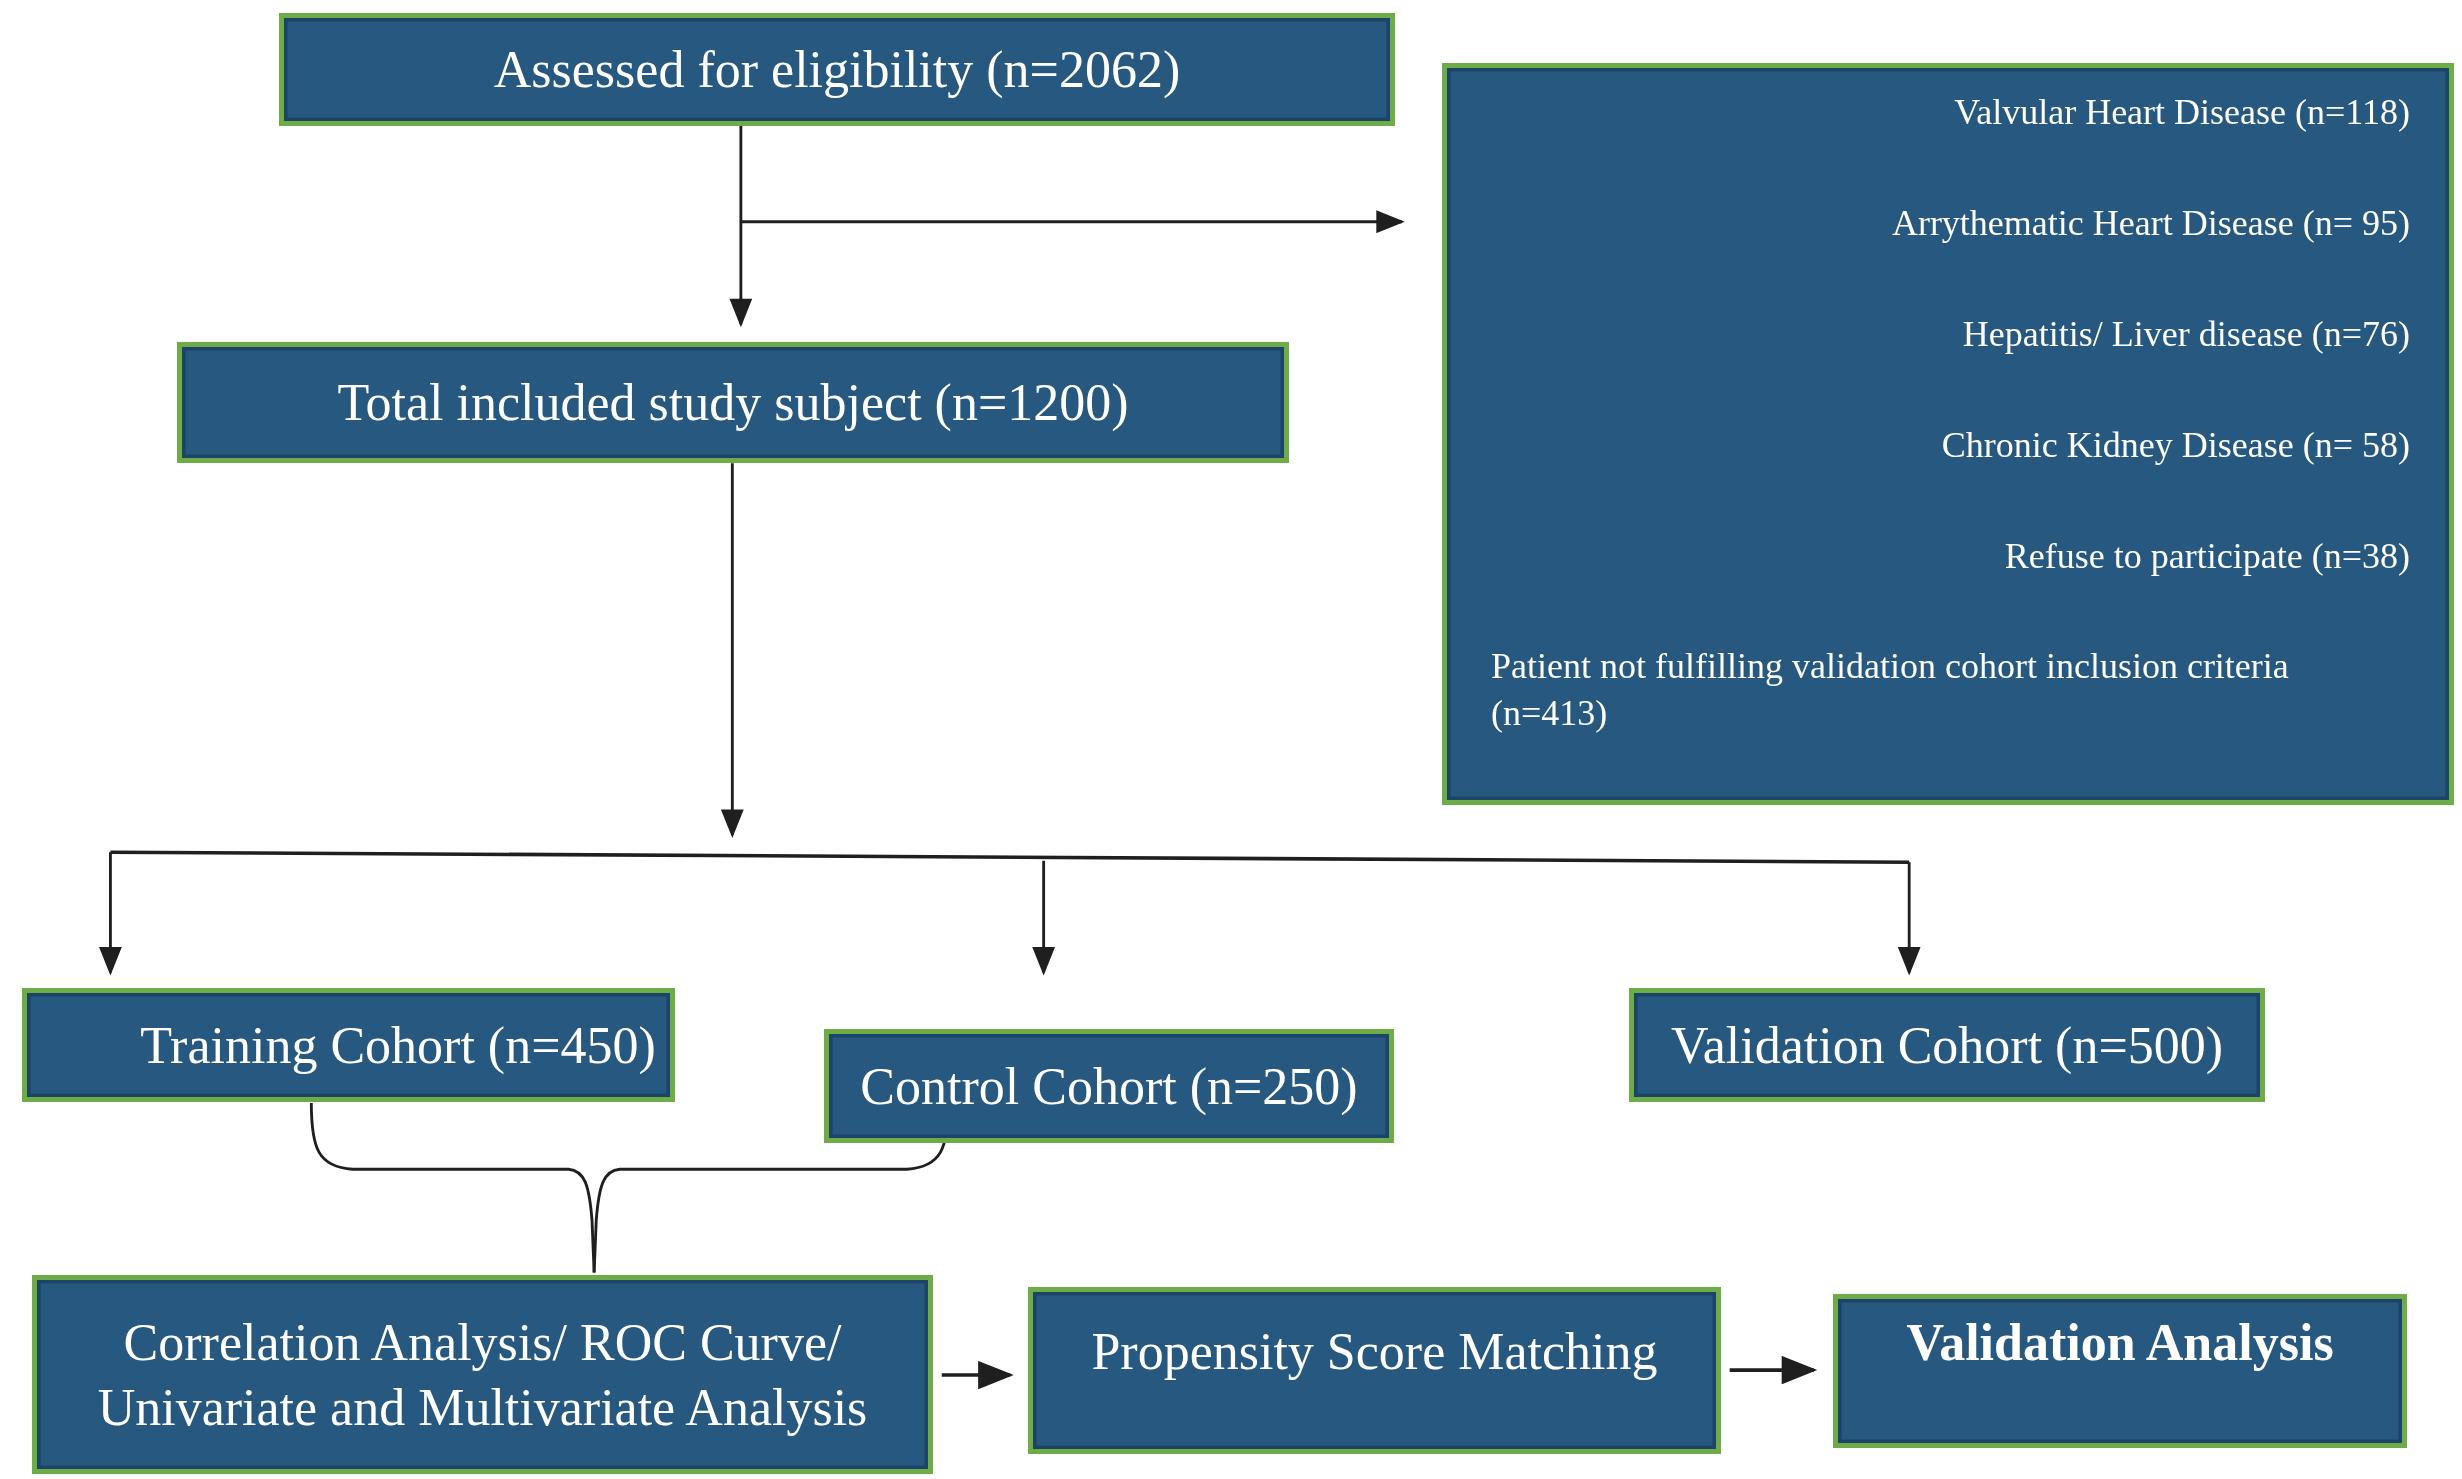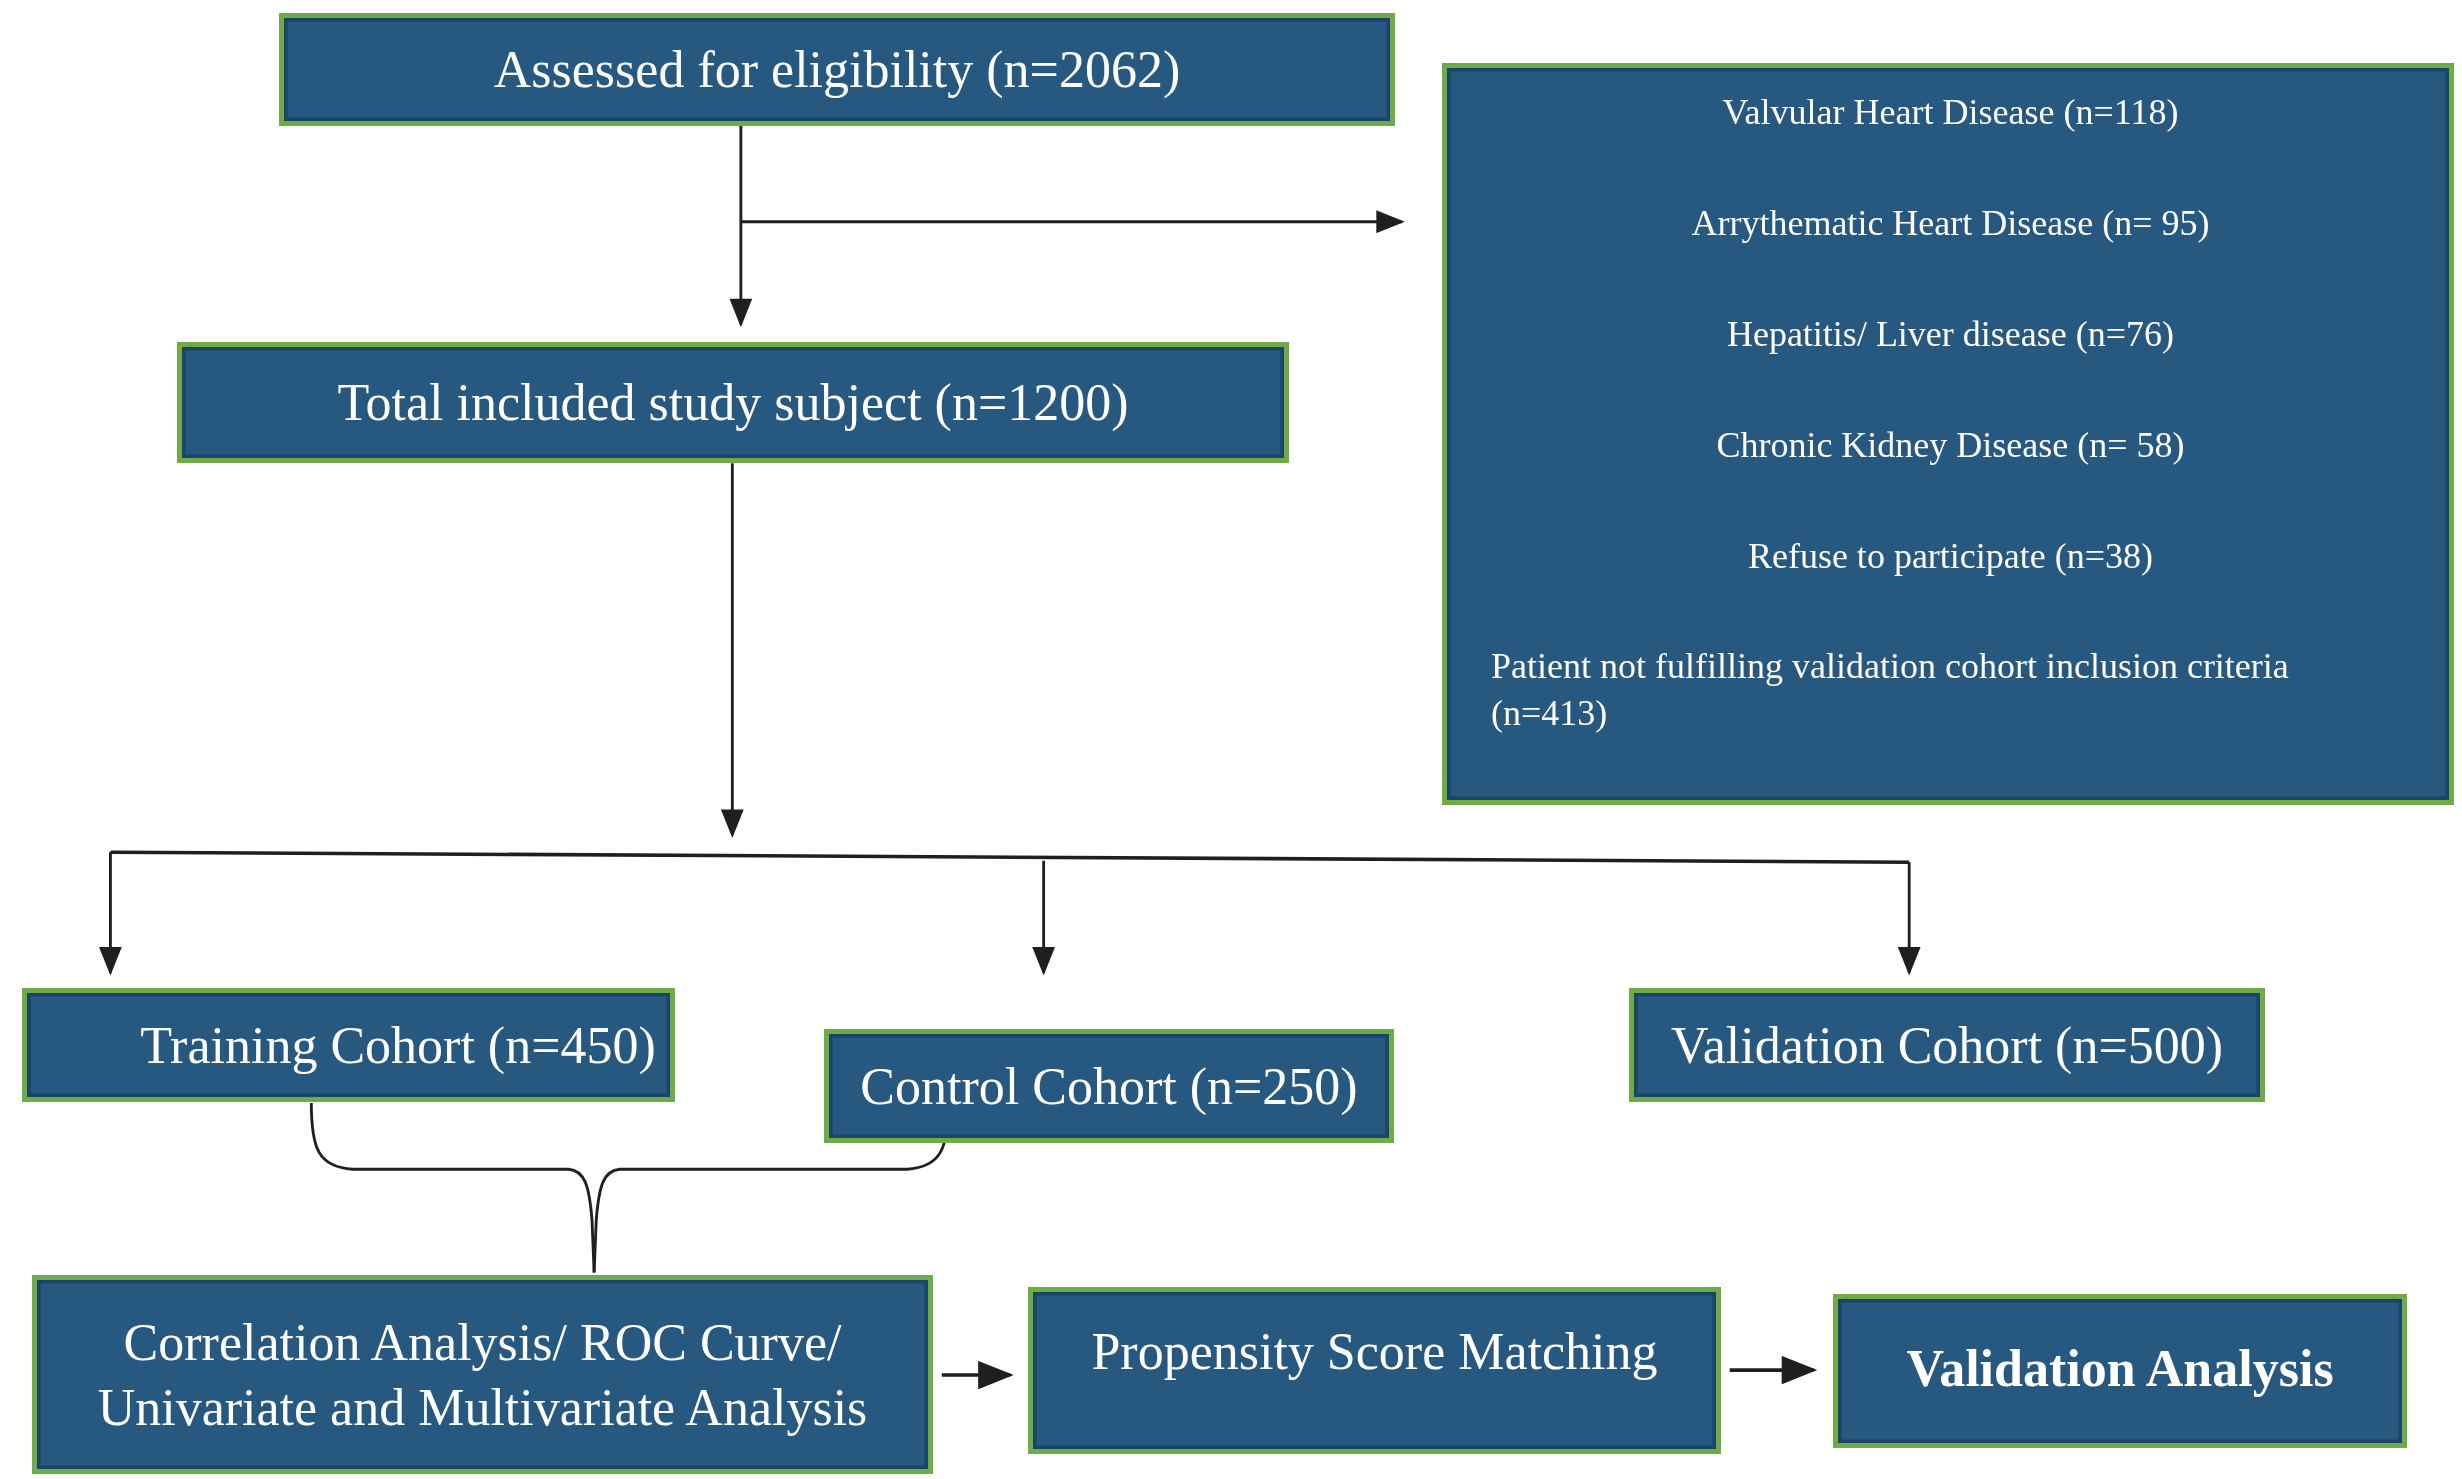--- a/index.html
+++ b/index.html
@@ -18,33 +18,33 @@
     background:var(--box-fill);
     border:5.7px solid var(--box-border);
     box-shadow:inset 0 0 0 3.6px var(--box-inner-line);
     color:var(--text);
     display:flex; align-items:center; justify-content:center;
     text-align:center; font-size:52px; line-height:1.25;
   }
   .box .label{padding:0 14.2px;}
   .box-assessed   {left:279px;  top:13px;   width:1116px; height:113px;}
   .box-exclusions {left:1442px; top:63px;   width:1012px; height:742px;
-                   flex-direction:column; align-items:center; justify-content:flex-start;
+                   flex-direction:column; align-items:flex-end; justify-content:flex-start;
                    text-align:left; padding:21.4px 39px 14.2px 44px; font-size:36px;}
   .box-exclusions p{margin:0 0 64px 0; line-height:1.3;}
   .box-exclusions p:last-child{margin-bottom:18px;}
   .box-total      {left:177px;  top:342px;  width:1112px; height:121px;}
   .box-training   {left:22px;   top:988px; width:653px;  height:114px;justify-content:flex-end;}
   .box-control    {left:824px; top:988px; width:570px;  height:114px;margin-top:41px;}
   .box-validation {left:1629px; top:988px; width:636px;  height:114px;}
   .box-correlation{left:32px;   top:1275px; width:901px; height:199px; flex-direction:column;}
   .box-correlation .label{padding:0 7.1px;}
   .box-propensity {left:1028px; top:1287px; width:693px;  height:167px; align-items:flex-start; padding-top:27px;}
   .box-validation-analysis{left:1833px; top:1294px; width:574px; height:154px;
-                   font-weight:bold; align-items:flex-start; padding-top:37px;}
+                   font-weight:bold; align-items:flex-start; padding-top:11px;}
 </style>
 </head>
 <body>
 
 <div class="canvas">
 
   <svg class="connector-layer" viewBox="0 0 3456 2077" xmlns="http://www.w3.org/2000/svg">
     <defs>
       <marker id="arrow" viewBox="0 0 10 8" refX="9" refY="4" markerWidth="14" markerHeight="8" orient="auto">
         <path d="M0,0 L10,4 L0,8 Z" fill="var(--connector)"></path>

